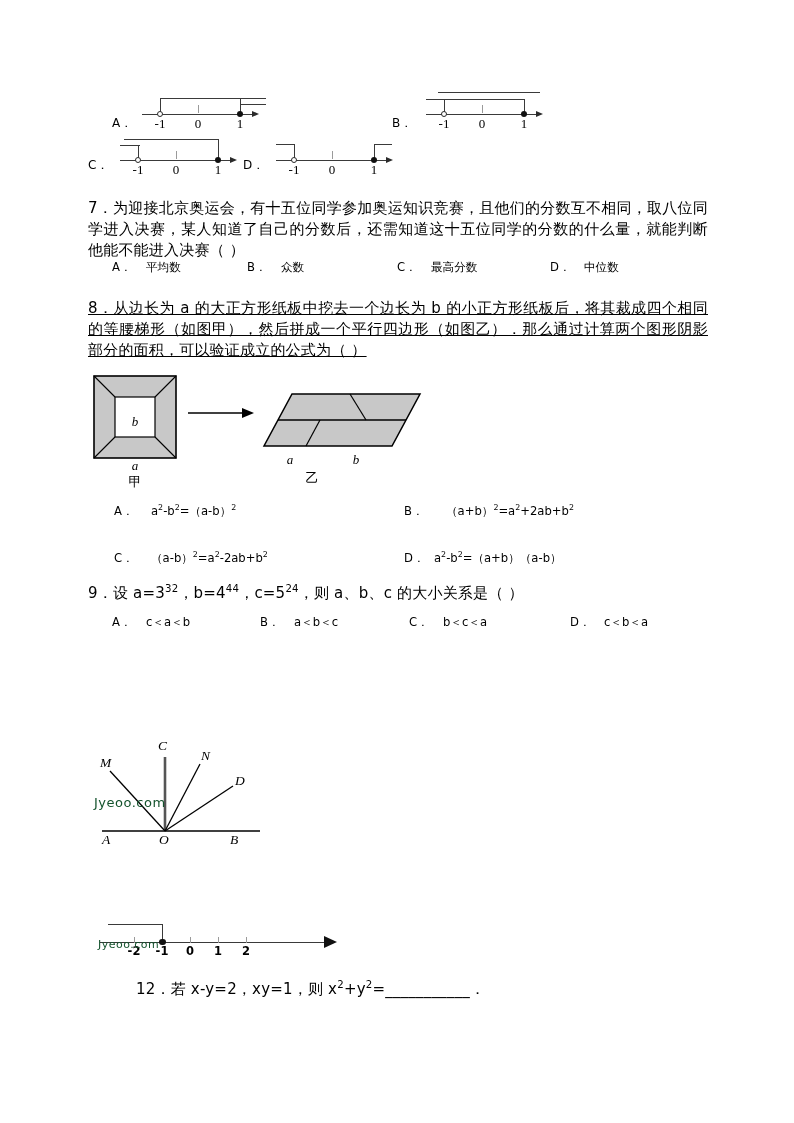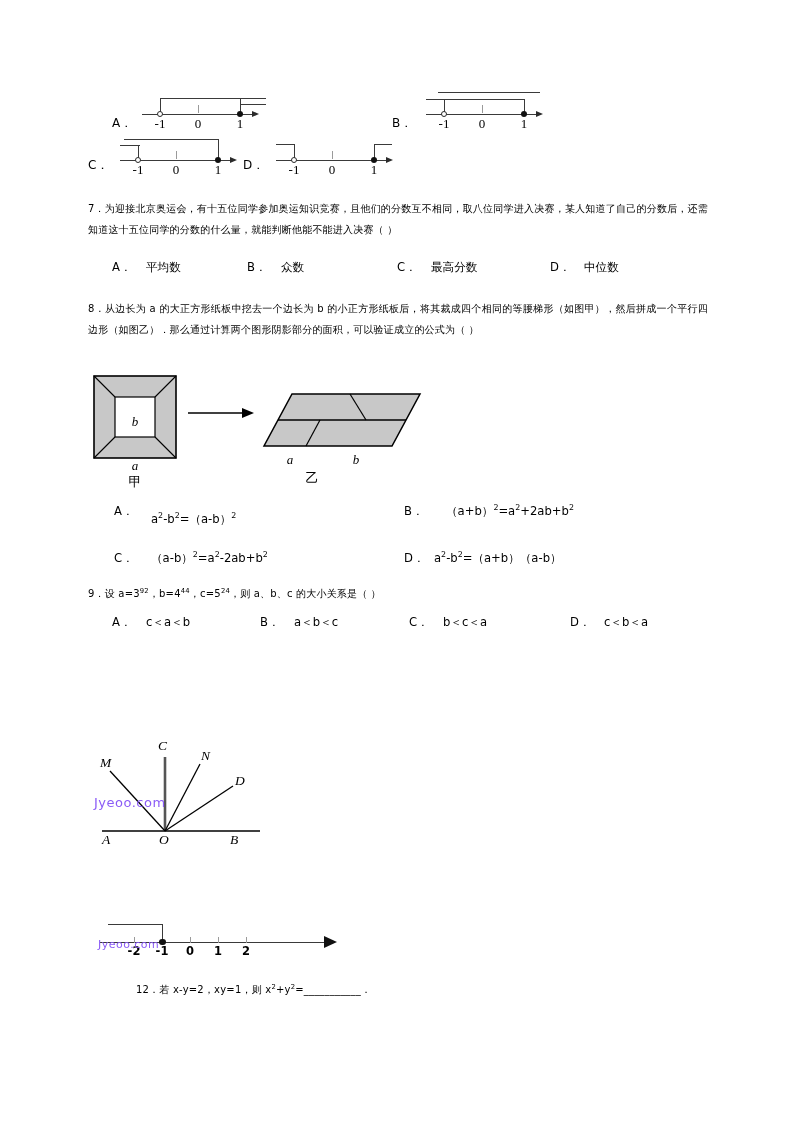--- a/index.html
+++ b/index.html
@@ -19,21 +19,21 @@
     position: relative;
     width: 794px;
     height: 1123px;
     background: #fff;
   }
   .abs { position: absolute; }
 
   
   .qtext {
     font-family: "DejaVu Sans", "Liberation Sans", sans-serif;
-    font-size: 10px;
+    font-size: 15px;
     line-height: 21px;
     letter-spacing: 0.2px;
     text-align: justify;
   }
   .opt-row {
     font-family: "DejaVu Sans", "Liberation Sans", sans-serif;
     font-size: 11.6px;
     line-height: 20px;
     white-space: nowrap;
   }
@@ -130,21 +130,21 @@
   .pt-label {
     position: absolute;
     font-family: "Liberation Serif", "DejaVu Serif", serif;
     font-style: italic;
     font-size: 13.5px;
   }
   .watermark {
     position: absolute;
     font-family: "DejaVu Sans", "Liberation Sans", sans-serif;
     font-size: 13px;
-    color: #8b5cf6;
+    color: #14532d;
     letter-spacing: 0.5px;
     user-select: none;
   }
   
   .nl2 .num {
     position: absolute;
     font-family: "DejaVu Sans", "Liberation Sans", sans-serif;
     font-size: 11.5px;
     font-weight: bold;
     text-align: center;
@@ -227,21 +227,21 @@
     <span class="opt-row" style="position:absolute; left:0px;">A．</span>
     <span class="opt-row" style="position:absolute; left:34px;">平均数</span>
     <span class="opt-row" style="position:absolute; left:135px;">B．</span>
     <span class="opt-row" style="position:absolute; left:169px;">众数</span>
     <span class="opt-row" style="position:absolute; left:285px;">C．</span>
     <span class="opt-row" style="position:absolute; left:319px;">最高分数</span>
     <span class="opt-row" style="position:absolute; left:438px;">D．</span>
     <span class="opt-row" style="position:absolute; left:472px;">中位数</span>
   </div>
 
-  <div class="qtext abs" style="left:88px; top:298px; width:620px;">8．从边长为 a 的大正方形纸板中挖去一个边长为 b 的小正方形纸板后，将其裁成四个相同的等腰梯形（如图甲），然后拼成一个平行四边形（如图乙）．那么通过计算两个图形阴影部分的面积，可以验证成立的公式为（        ）</div>
+  <div class="qtext abs" style="left:88px; top:298px; width:620px;text-decoration:underline;">8．从边长为 a 的大正方形纸板中挖去一个边长为 b 的小正方形纸板后，将其裁成四个相同的等腰梯形（如图甲），然后拼成一个平行四边形（如图乙）．那么通过计算两个图形阴影部分的面积，可以验证成立的公式为（        ）</div>
 
   <div class="fig-jia" style="left:93px; top:375px; width:84px; height:84px;">
     <svg width="84" height="84" viewBox="0 0 84 84">
       <rect x="1" y="1" width="82" height="82" fill="#c8c8c8" stroke="#000" stroke-width="1.6"></rect>
       <rect x="22" y="22" width="40" height="40" fill="#ffffff" stroke="#000" stroke-width="1.2"></rect>
       <line x1="1" y1="1" x2="22" y2="22" stroke="#000" stroke-width="1.1"></line>
       <line x1="83" y1="1" x2="62" y2="22" stroke="#000" stroke-width="1.1"></line>
       <line x1="1" y1="83" x2="22" y2="62" stroke="#000" stroke-width="1.1"></line>
       <line x1="83" y1="83" x2="62" y2="62" stroke="#000" stroke-width="1.1"></line>
     </svg>
@@ -264,30 +264,30 @@
       <line x1="88" y1="4" x2="104" y2="30" stroke="#000" stroke-width="1.2"></line>
       <line x1="58" y1="30" x2="44" y2="56" stroke="#000" stroke-width="1.2"></line>
     </svg>
   </div>
   <div class="fig-label" style="left:268px; top:452px; width:44px;">a</div>
   <div class="fig-label" style="left:334px; top:452px; width:44px;">b</div>
   <div class="fig-cn" style="left:290px; top:469px; width:44px;">乙</div>
 
   <div class="abs" style="left:114px; top:501px; width:600px;">
     <span class="opt-row" style="position:absolute; left:0px; top:0px;">A．</span>
-    <span class="opt-row" style="position:absolute; left:37px; top:8px;">a<sup>2</sup>-b<sup>2</sup>=（a-b）<sup>2</sup></span>
+    <span class="opt-row" style="position:absolute; left:37px; top:0px;">a<sup>2</sup>-b<sup>2</sup>=（a-b）<sup>2</sup></span>
     <span class="opt-row" style="position:absolute; left:290px; top:0px;">B．</span>
     <span class="opt-row" style="position:absolute; left:332px; top:0px;">（a+b）<sup>2</sup>=a<sup>2</sup>+2ab+b<sup>2</sup></span>
     <span class="opt-row" style="position:absolute; left:0px; top:47px;">C．</span>
     <span class="opt-row" style="position:absolute; left:37px; top:47px;">（a-b）<sup>2</sup>=a<sup>2</sup>-2ab+b<sup>2</sup></span>
     <span class="opt-row" style="position:absolute; left:290px; top:47px;">D．</span>
     <span class="opt-row" style="position:absolute; left:320px; top:47px;">a<sup>2</sup>-b<sup>2</sup>=（a+b）（a-b）</span>
   </div>
 
-  <div class="qtext abs" style="left:88px; top:583px; width:620px;">9．设 a=3<sup>92</sup>，b=4<sup>44</sup>，c=5<sup>24</sup>，则 a、b、c 的大小关系是（       ）</div>
+  <div class="qtext abs" style="left:88px; top:583px; width:620px;">9．设 a=3<sup>32</sup>，b=4<sup>44</sup>，c=5<sup>24</sup>，则 a、b、c 的大小关系是（       ）</div>
   <div class="abs" style="left:112px; top:612px; width:620px;">
     <span class="opt-row" style="position:absolute; left:0px;">A．</span>
     <span class="opt-row" style="position:absolute; left:34px;">c＜a＜b</span>
     <span class="opt-row" style="position:absolute; left:148px;">B．</span>
     <span class="opt-row" style="position:absolute; left:182px;">a＜b＜c</span>
     <span class="opt-row" style="position:absolute; left:297px;">C．</span>
     <span class="opt-row" style="position:absolute; left:331px;">b＜c＜a</span>
     <span class="opt-row" style="position:absolute; left:458px;">D．</span>
     <span class="opt-row" style="position:absolute; left:492px;">c＜b＜a</span>
   </div>

